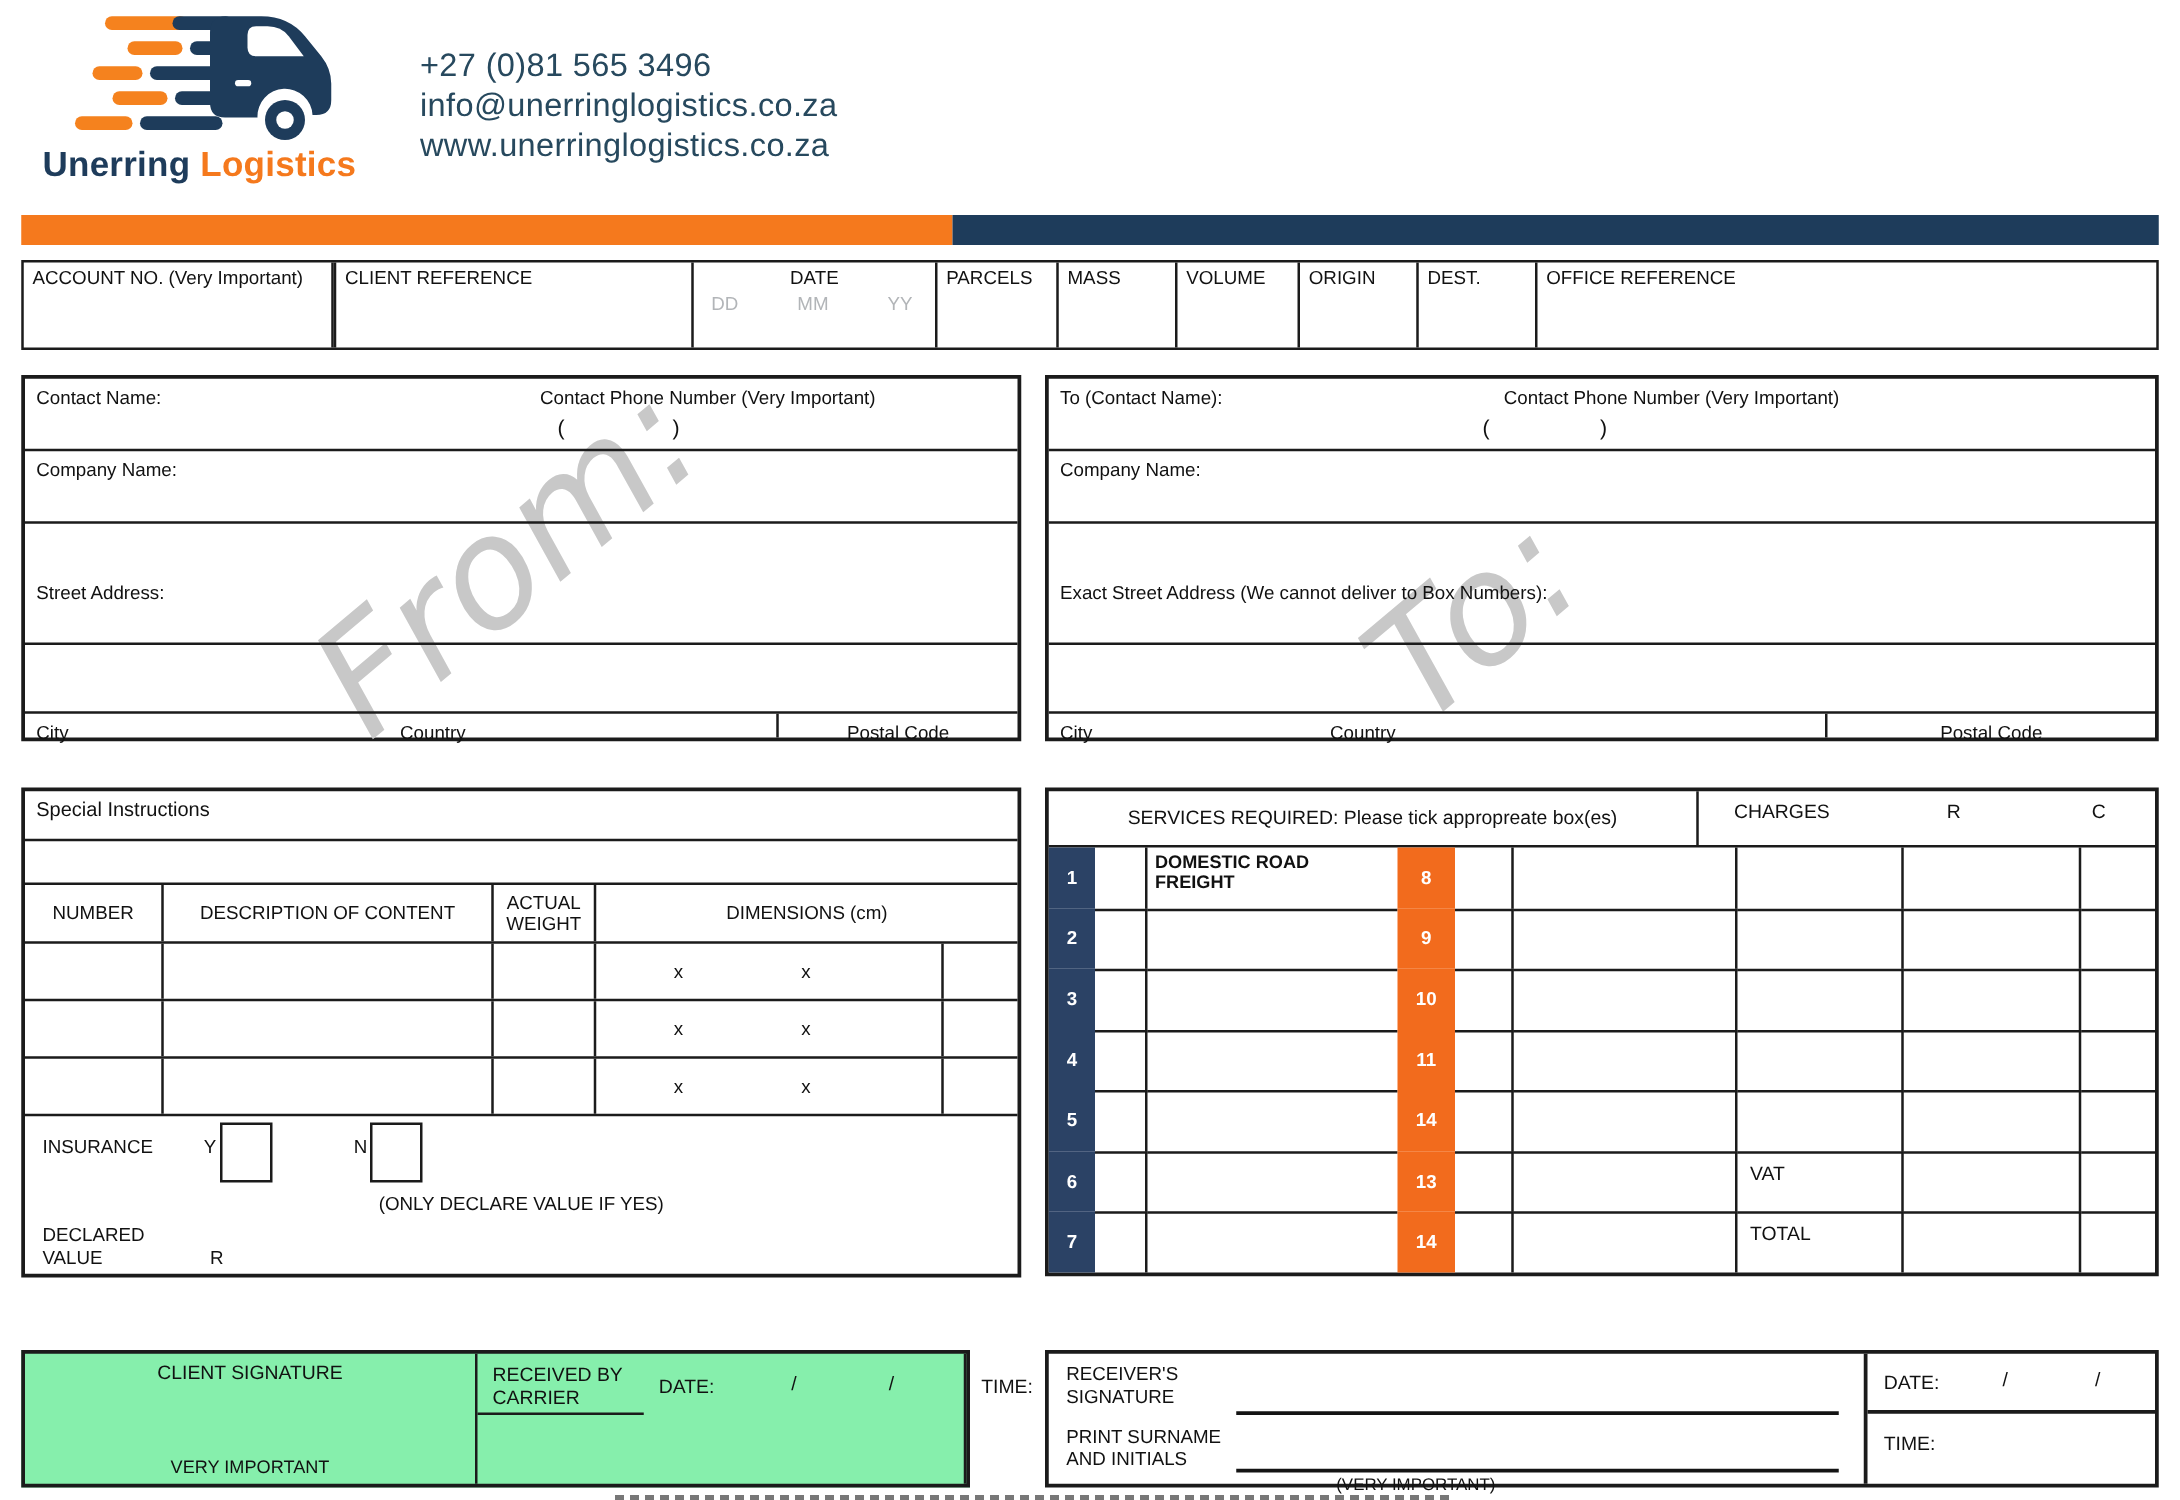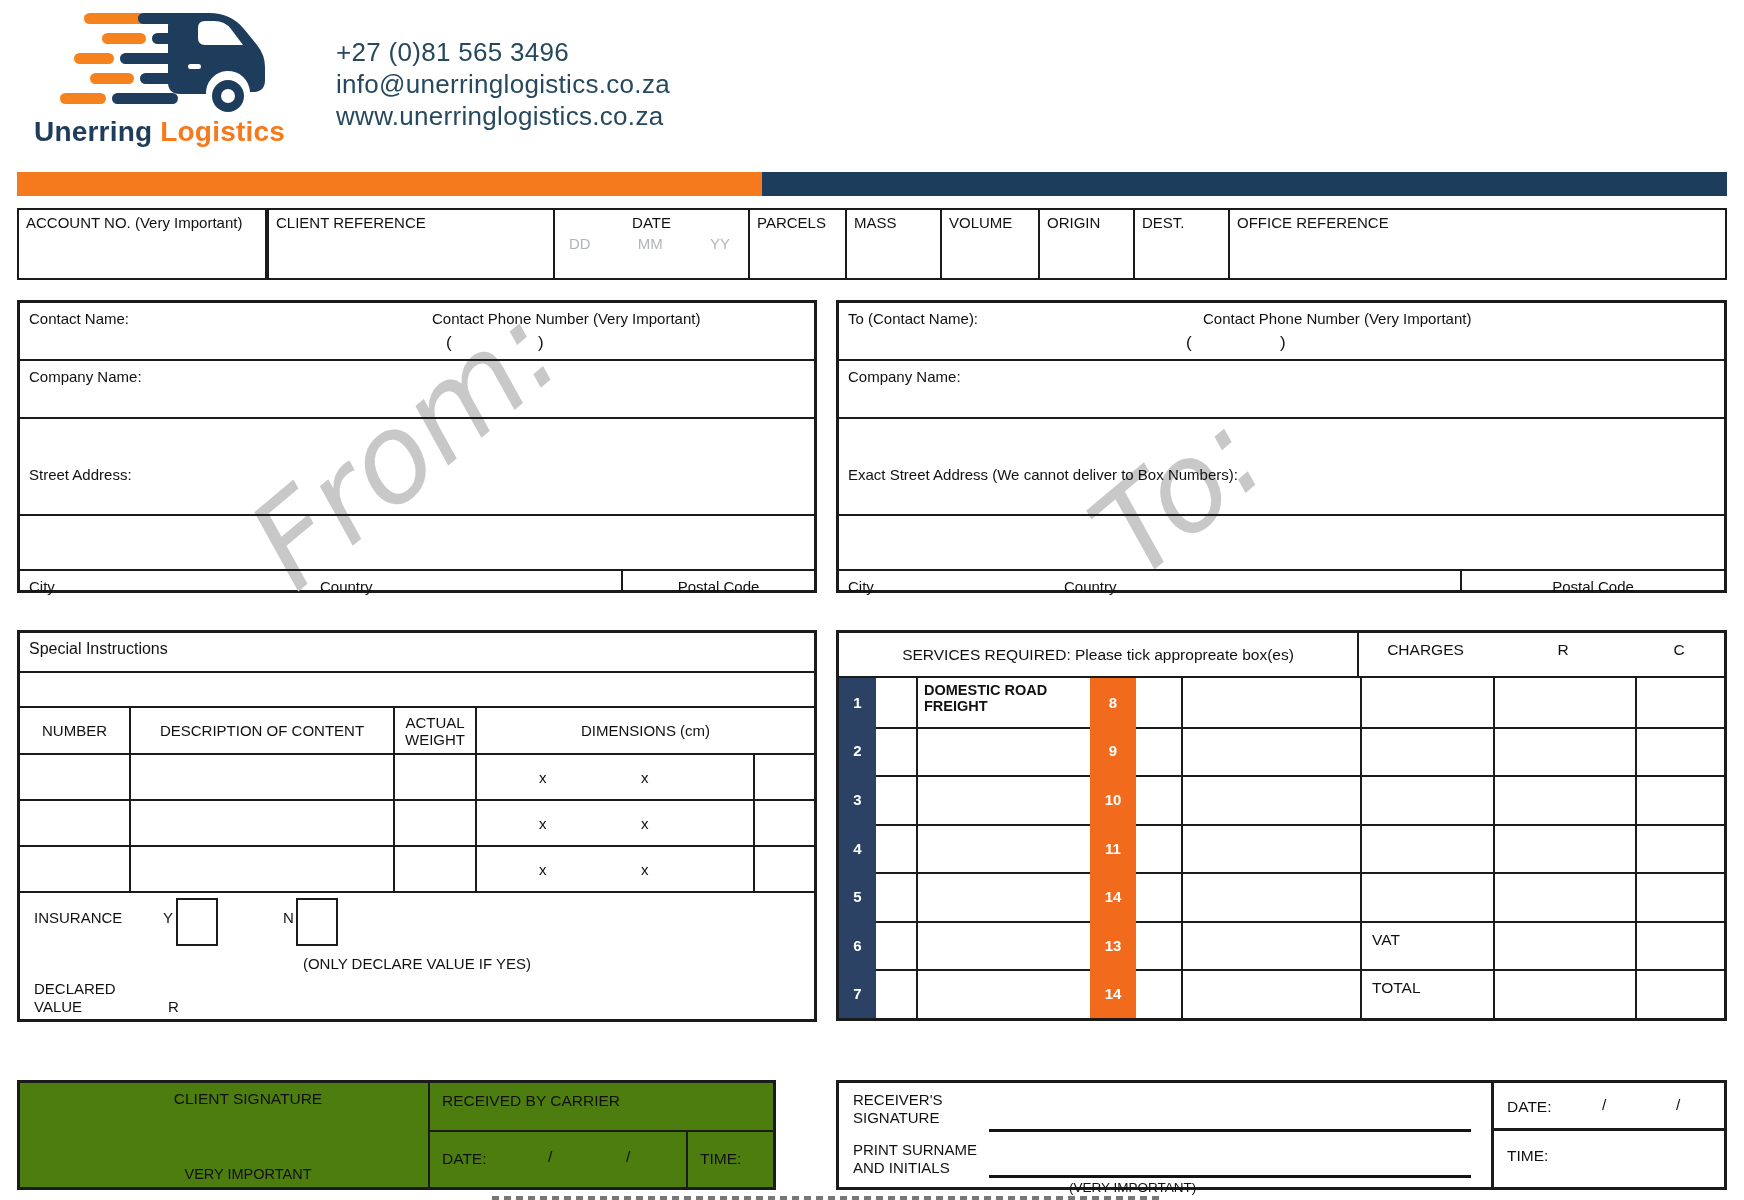--- a/index.html
+++ b/index.html
@@ -67,33 +67,33 @@
   .sv-head .left{width:523px;border-right:2.5px solid var(--ink);display:flex;align-items:center;justify-content:center;font-size:15.5px;}
   .sv-head .right{flex:1;display:flex;align-items:flex-start;padding-top:8px;font-size:15.5px;}
   .sv-head .right .c1{width:133px;text-align:center;}
   .sv-head .right .c2{width:142px;text-align:center;}
   .sv-head .right .c3{width:90px;text-align:center;}
   .sv-body{flex:1;display:flex;flex-direction:column;}
   .srow{flex:1;display:flex;}
   .srow .numL{width:37px;background:var(--services-navy);color:#fff;display:flex;align-items:center;justify-content:center;font-size:15px;font-weight:bold;}
   .srow .numR{width:46px;background:var(--services-orange);color:#fff;display:flex;align-items:center;justify-content:center;font-size:15px;font-weight:bold;}
   .srow .tickA{width:42px;border-right:2px solid var(--ink);}
-  .srow .svc1{width:172px;padding:4px 6px;font-size:14.5px;font-weight:bold;line-height:16px;}
+  .srow .svc1{width:200px;padding:4px 6px;font-size:14.5px;font-weight:bold;line-height:16px;}
   .srow .tickB{width:47px;border-right:2px solid var(--ink);}
   .srow .svc2{width:179px;border-right:2.5px solid var(--ink);}
   .srow .chg{width:133px;border-right:2px solid var(--ink);padding:8px 0 0 10px;font-size:15.5px;}
   .srow .rr{width:142px;border-right:2px solid var(--ink);}
   .srow .cc{flex:1;}
   .srow + .srow .wt{border-top:2.5px solid var(--ink);}
   
-  .footL{position:absolute;left:17px;top:1080px;width:759px;height:110px;border:3px solid var(--ink);display:flex;background:#4d7c0f;padding-left:48px;}
+  .footL{position:absolute;left:17px;top:1080px;width:759px;height:110px;border:3px solid var(--ink);display:flex;background:#86efac;}
   .clientsig{width:362px;border-right:2.5px solid var(--ink);position:relative;}
   .clientsig .t1{position:absolute;top:7px;left:0;right:0;text-align:center;font-size:15.5px;}
   .clientsig .t2{position:absolute;bottom:5px;left:0;right:0;text-align:center;font-size:14.5px;}
-  .received{flex:1;display:flex;flex-direction:column;}
+  .received{flex:1;display:flex;flex-direction:row;}
   .received .top{height:49px;border-bottom:2.5px solid var(--ink);padding:9px 0 0 12px;font-size:15.5px;}
   .received .bottom{flex:1;display:flex;}
   .datecell{width:258px;border-right:2.5px solid var(--ink);position:relative;font-size:15.5px;}
   .timecell{flex:1;position:relative;font-size:15.5px;}
   .footR{position:absolute;left:836px;top:1080px;width:891px;height:110px;border:3px solid var(--ink);display:flex;background:#fff;}
   .recv-main{width:655px;border-right:3px solid var(--ink);position:relative;font-size:15px;line-height:18px;}
   .uline{position:absolute;height:3px;background:#141414;left:150px;right:20px;}
   .vi-small{position:absolute;top:96px;left:230px;font-size:13.5px;}
   .dtcol{flex:1;display:flex;flex-direction:column;}
   .dtcol .d{height:48px;border-bottom:3px solid var(--ink);position:relative;font-size:15.5px;}

